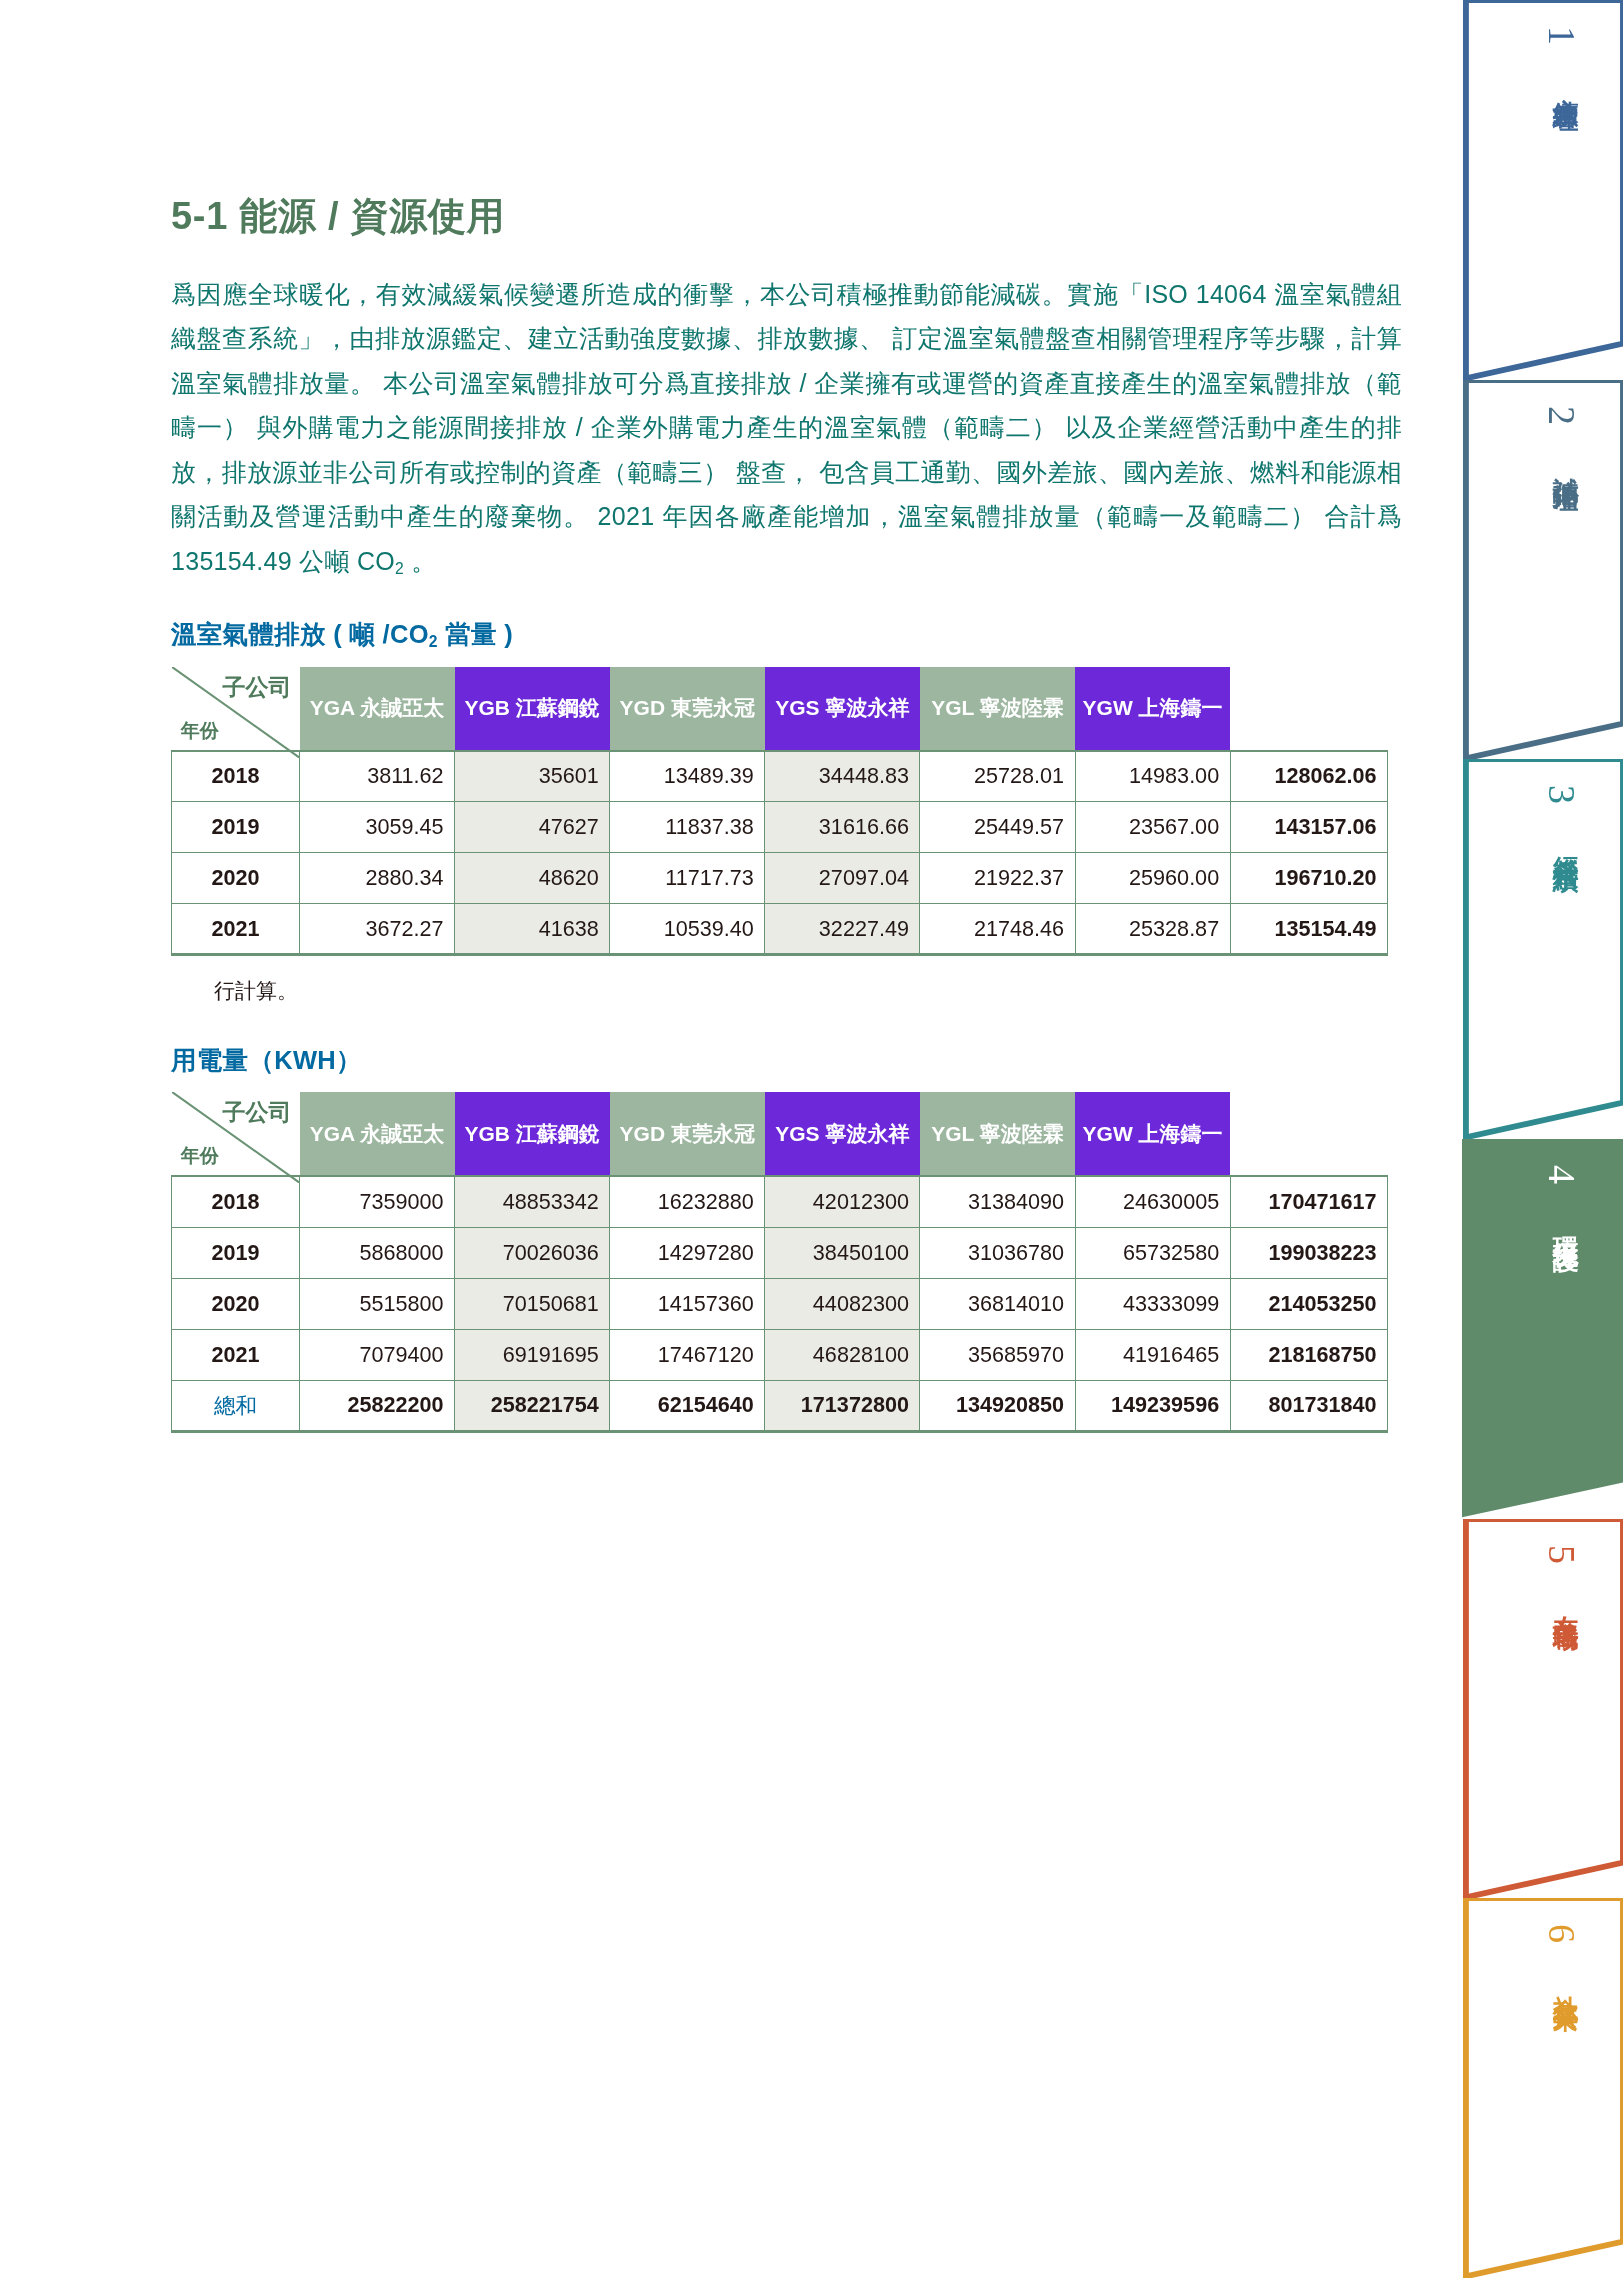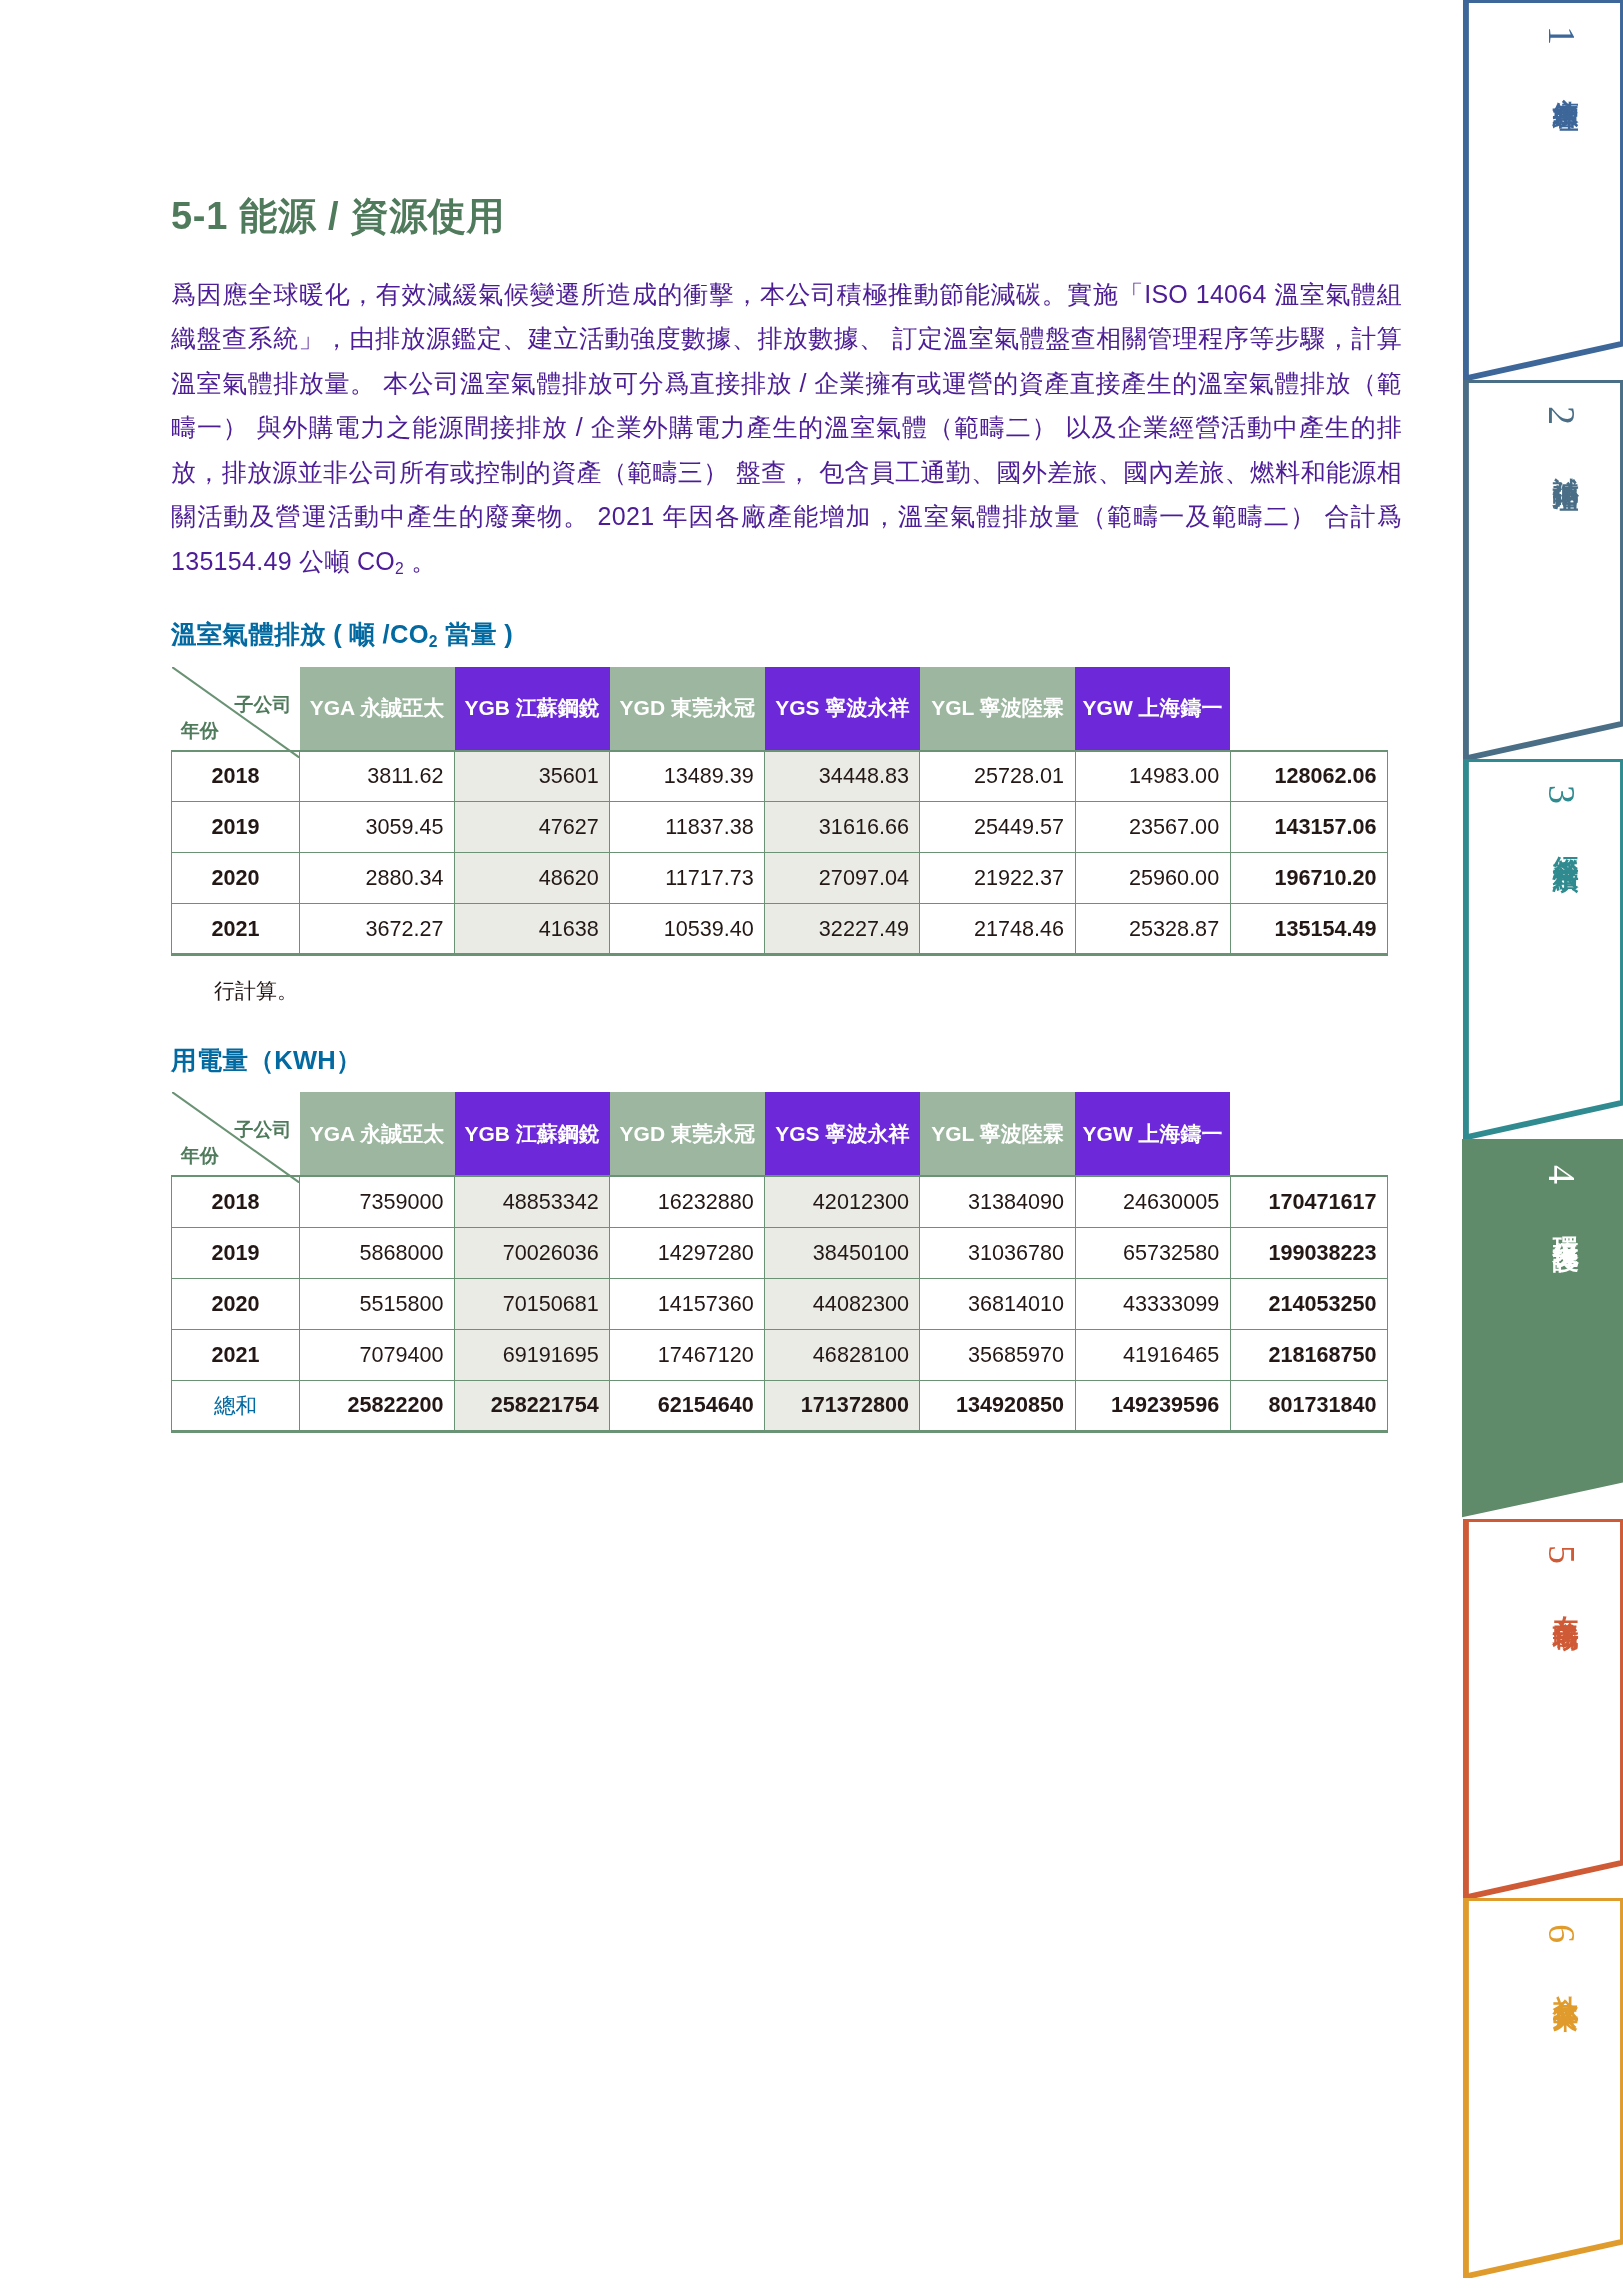--- a/index.html
+++ b/index.html
@@ -23,21 +23,21 @@
     font-weight: bold;
     letter-spacing: 0.7px;
     margin-top: 196px;
     line-height: 1.1;
   }
 
   .body-text {
     margin-top: 34px;
     font-size: 25px;
     line-height: 1.78;
-    color: #4c1d95;
+    color: #0f766e;
     text-align: justify;
     letter-spacing: 0.3px;
   }
   .body-text sub { font-size: 15.7px; vertical-align: -3.9px; }
 
   .table-caption {
     font-size: 25.5px;
     font-weight: bold;
     color: #0369a1;
     margin-top: 34px;
@@ -90,22 +90,22 @@
     background: #ffffff;
     border: 1.3px solid #6a9274;
     border-bottom: 2.6px solid #6a9274;
     position: relative;
     padding: 0;
   }
   th.corner .diag {
     position: absolute; inset: 0;
   }
   th.corner .lbl-sub {
-    position: absolute; right: 7.9px; top: 26px;
-    color: #4f7a5b; font-size: 19px; font-weight: bold;
+    position: absolute; right: 7.9px; top: 6px;
+    color: #4f7a5b; font-size: 23px; font-weight: bold;
   }
   th.corner .lbl-year {
     position: absolute; left: 9.2px; bottom: 7.9px;
     color: #4f7a5b; font-size: 19px; font-weight: bold;
   }
 
   
   td.year {
     text-align: center;
     font-weight: bold;

